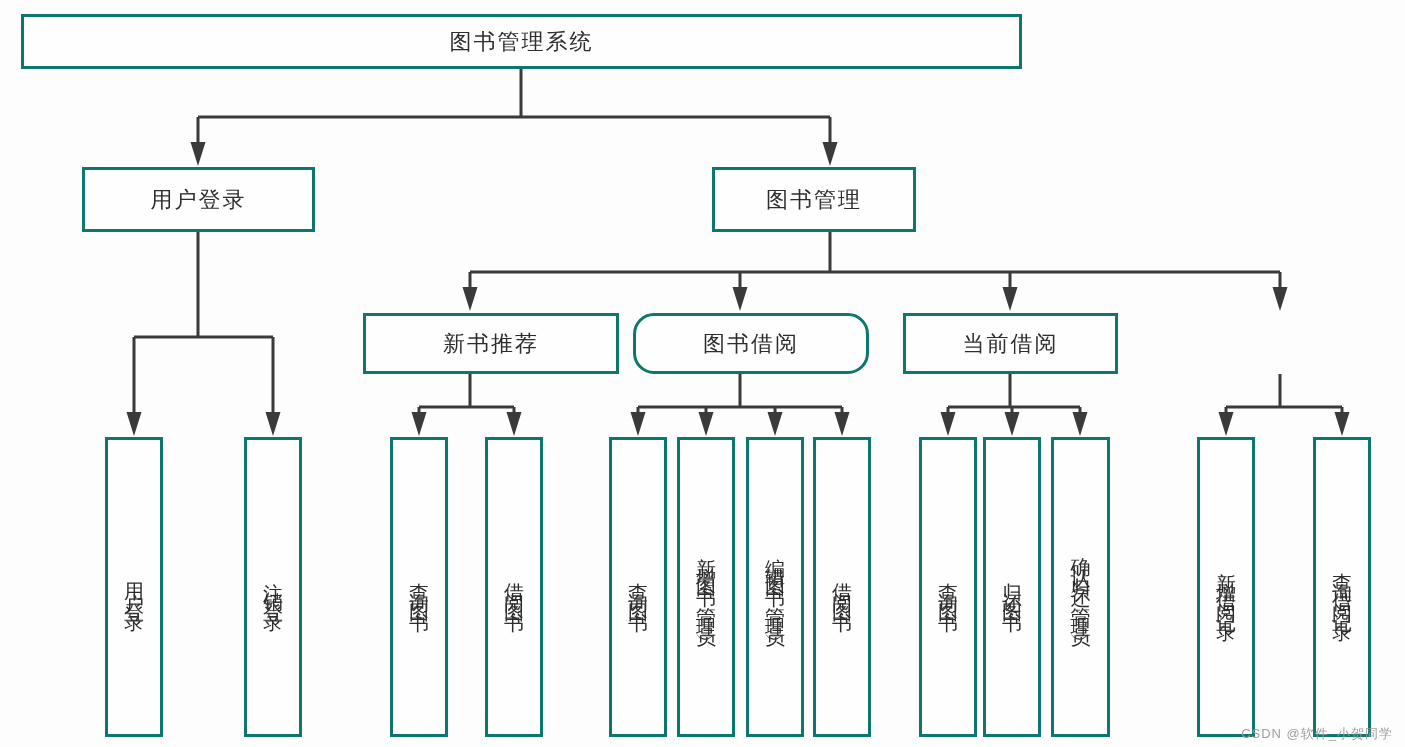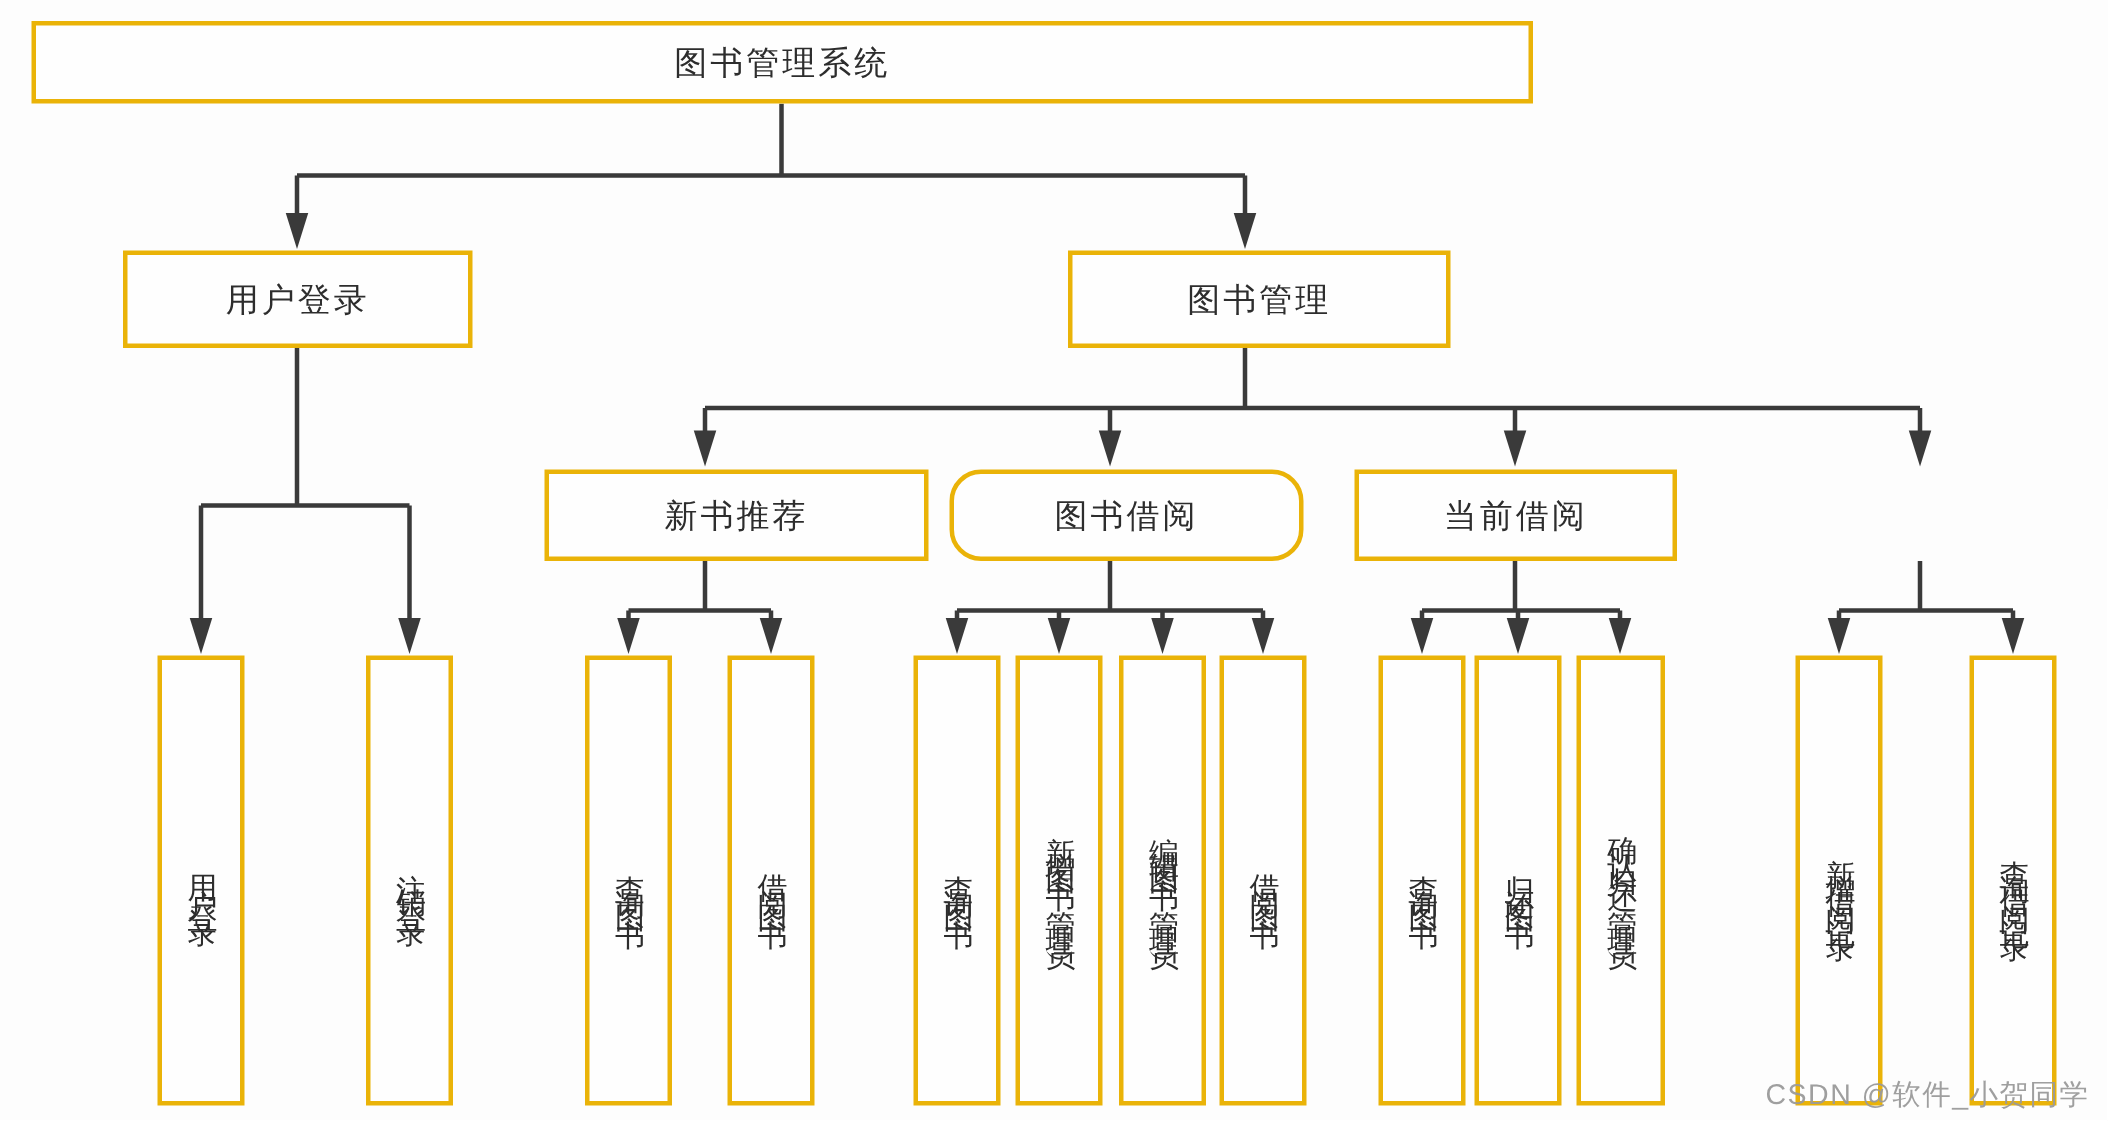--- a/index.html
+++ b/index.html
@@ -4,31 +4,31 @@
 <style>
   html,body { margin:0; padding:0; background:#ffffff; }
   .stage {
     position:relative; width:1405px; height:747px;
     background:#fdfdfd; overflow:hidden;
     font-family:"Liberation Sans","DejaVu Sans",sans-serif;
   }
   .connectors { position:absolute; left:0; top:0; z-index:1; }
   .hnode,.vnode {
     position:absolute; box-sizing:border-box; z-index:2;
-    background:#fefefe; border:3px solid #eab308; color:#2d2d2d;
+    background:#fefefe; border:3px solid #0f766e; color:#2d2d2d;
     display:flex; align-items:center; justify-content:center;
   }
   .hnode span { font-size:22px; letter-spacing:2px; white-space:nowrap; }
   .vnode span {
     writing-mode:vertical-lr; text-orientation:mixed;
     font-size:20px; letter-spacing:10px; line-height:1.15;
   }
   .watermark {
     position:absolute; right:12px; bottom:4px; z-index:3;
-    font-size:19px; letter-spacing:1px; white-space:nowrap;
+    font-size:13px; letter-spacing:1px; white-space:nowrap;
     color:rgba(154,154,154,0.95);
   }
 </style>
 </head>
 <body>
 
 <div class="stage">
 
   <svg class="connectors" width="1405" height="747" viewBox="0 0 1405 747">
     <g stroke="#3a3a3a" stroke-width="3" fill="none">
@@ -70,21 +70,21 @@
     </g>
   </svg>
 
   <div class="hnode" style="left:21px; top:14px; width:1001px; height:55px;">
     <span>图书管理系统</span>
   </div>
 
   <div class="hnode" style="left:82px; top:167px; width:233px; height:65px;">
     <span>用户登录</span>
   </div>
-  <div class="hnode" style="left:712px; top:167px; width:255px; height:65px;">
+  <div class="hnode" style="left:712px; top:167px; width:204px; height:65px;">
     <span>图书管理</span>
   </div>
 
   <div class="hnode" style="left:363px; top:313px; width:256px; height:61px;">
     <span>新书推荐</span>
   </div>
   <div class="hnode" style="left:633px; top:313px; width:236px; height:61px;border-radius:21px;">
     <span>图书借阅</span>
   </div>
   <div class="hnode" style="left:903px; top:313px; width:215px; height:61px;text-align:right;">

